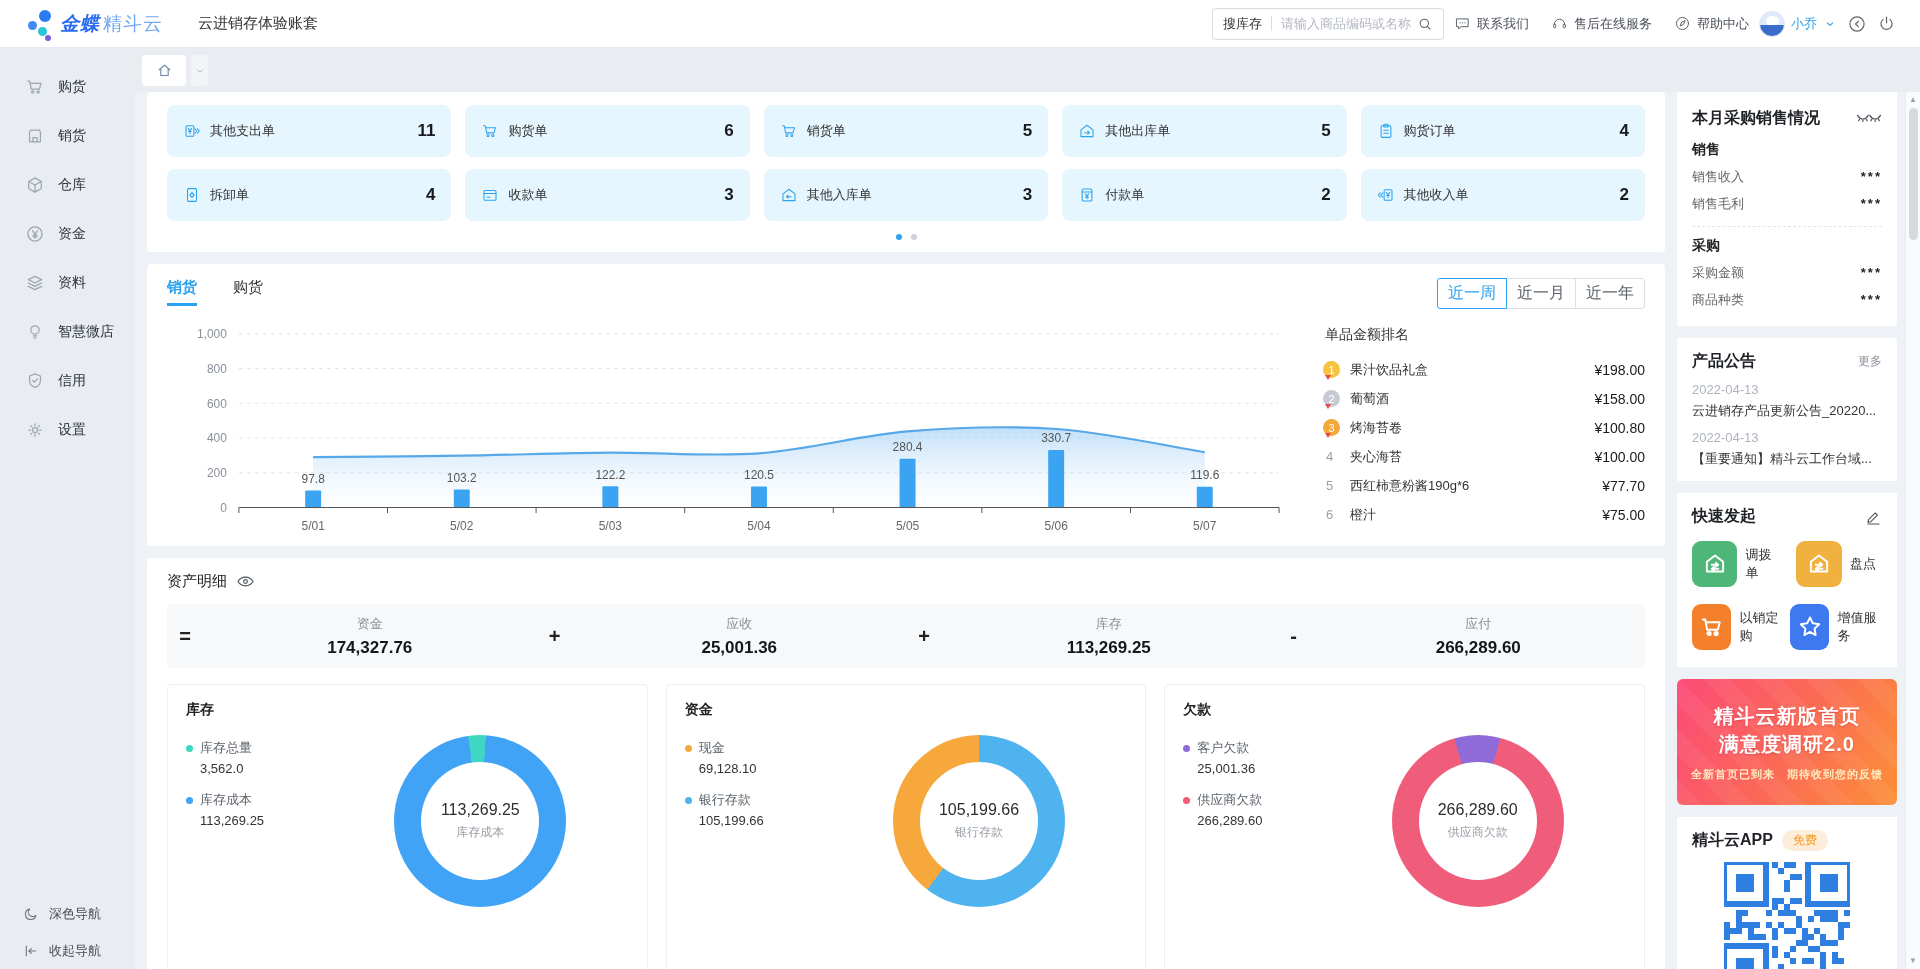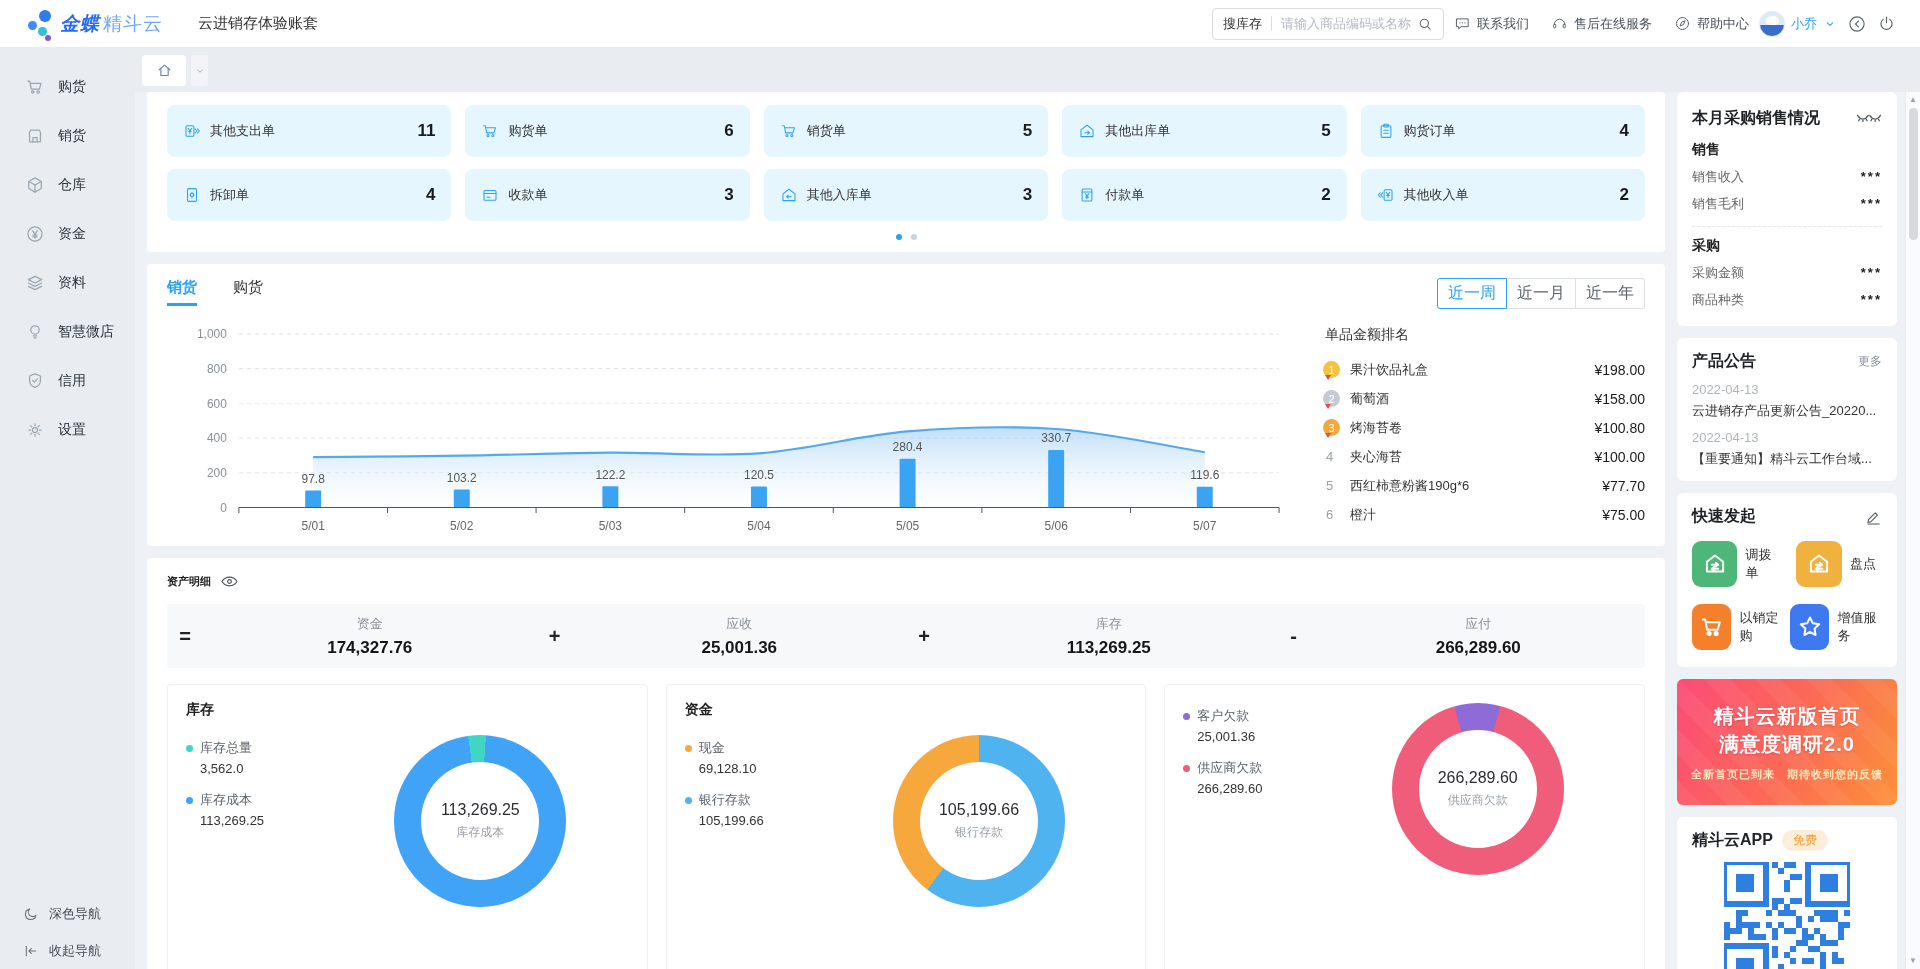--- a/index.html
+++ b/index.html
@@ -86,21 +86,21 @@
   .rank-ic{width:27px;flex:none;display:flex;align-items:center}
   .rank-no{color:#9aa0a8;font-size:13px;padding-left:3px}
   .medal{width:17px;height:17px;border-radius:50%;color:#fff;font-size:11px;display:flex;align-items:center;justify-content:center;position:relative}
   .medal::after{content:"";position:absolute;left:2px;bottom:-5px;border:3px solid transparent;border-top:5px solid #ee4747}
   .medal.gold{background:#f6c33f}.medal.silver{background:#c6cbd3}.medal.bronze{background:#f2a93b}
   .rank-name{flex:1;min-width:0;color:#333;white-space:nowrap;overflow:hidden;text-overflow:ellipsis}
   .rank-amt{font-weight:normal;color:#1b1c1e;font-size:14px}
   
   .assets-card{padding:14px 20px;height:420px}
   .assets-head{display:flex;align-items:center;gap:9px;margin-bottom:13px}
-  .assets-title{font-size:11px;font-weight:bold;color:#222}
+  .assets-title{font-size:15px;font-weight:normal;color:#222}
   .eye-btn{color:#4d545c;cursor:pointer}
   .formula{background:#f7f8fa;border-radius:4px;height:64px;display:flex;align-items:center;margin-bottom:16px}
   .f-group{flex:1;text-align:center}
   .f-label{color:#8a9099;font-size:13px;margin-bottom:5px}
   .f-value{font-weight:bold;font-size:17px;color:#141618}
   .f-op{width:36px;text-align:center;font-size:20px;font-weight:bold;color:#222;flex:none}
   .donut-row{display:flex;gap:18px}
   .donut-panel{flex:1;border:1px solid #edf0f3;border-radius:4px;padding:16px 18px;height:300px}
   .dp-title{font-size:14px;font-weight:bold;color:#222;margin-bottom:14px}
   .dp-body{display:flex}
@@ -110,21 +110,21 @@
   .leg-dot{width:7px;height:7px;border-radius:50%;flex:none}
   .leg-val{margin-left:14px;margin-top:4px;color:#333}
   .donut-wrap{flex:1;display:flex;justify-content:center;padding-top:2px}
   .donut-holder{position:relative;width:172px;height:172px}
   .donut{width:172px;height:172px;border-radius:50%;position:relative}
   .donut::after{content:"";position:absolute;inset:27px;background:#fff;border-radius:50%}
   .donut-center{position:absolute;inset:0;display:flex;flex-direction:column;align-items:center;justify-content:center;z-index:1}
   .dc-val{font-size:16px;color:#2b2d30}
   .dc-label{font-size:12px;color:#9aa0a8;margin-top:5px}
   
-  .rc-card{background:#fff;border-radius:6px;padding:13px 15px;margin-bottom:12px}
+  .rc-card{background:#fff;border-radius:1px;padding:13px 15px;margin-bottom:12px}
   .rc-title-row{display:flex;align-items:center;justify-content:space-between}
   .rc-title{font-size:16px;font-weight:bold;color:#1f2226}
   .rc-title-ic{color:#4d545c;cursor:pointer}
   .m-sec-title{font-weight:bold;font-size:14px;color:#222;margin:10px 0 4px}
   .m-row{display:flex;justify-content:space-between;align-items:center;height:27px;font-size:13px;color:#666}
   .m-val{color:#1c1e20;font-weight:bold;letter-spacing:2px}
   .dash-div{border-top:1px dashed #e1e4e9;margin:9px 0 2px}
   .more{color:#8b919a;font-size:12px;cursor:pointer}
   .ann-date{color:#aeb4bd;font-size:13px;margin:10px 0 5px}
   .ann-text{color:#333;font-size:13px;white-space:nowrap;overflow:hidden;text-overflow:ellipsis;cursor:pointer}
@@ -677,20 +677,21 @@
                       <div class="donut" style="background:conic-gradient(from 0deg,#4fb3f0 0deg 217deg,#f6a83c 217deg 360deg)"></div>
                       <div class="donut-center">
                         <div class="dc-val">105,199.66</div>
                         <div class="dc-label">银行存款</div>
                       </div>
                     </div>
                   </div>
                 </div>
               </div>
               <div class="donut-panel">
+                <div class="dp-title">欠款</div>
                 <div class="dp-body">
                   <div class="legend">
                     <div class="leg-item">
                       <div class="leg-top">
                         <span class="leg-dot" style="background:#8f6bd8"></span>
                         <span>客户欠款</span>
                       </div>
                       <div class="leg-val">25,001.36</div>
                     </div>
                     <div class="leg-item">

